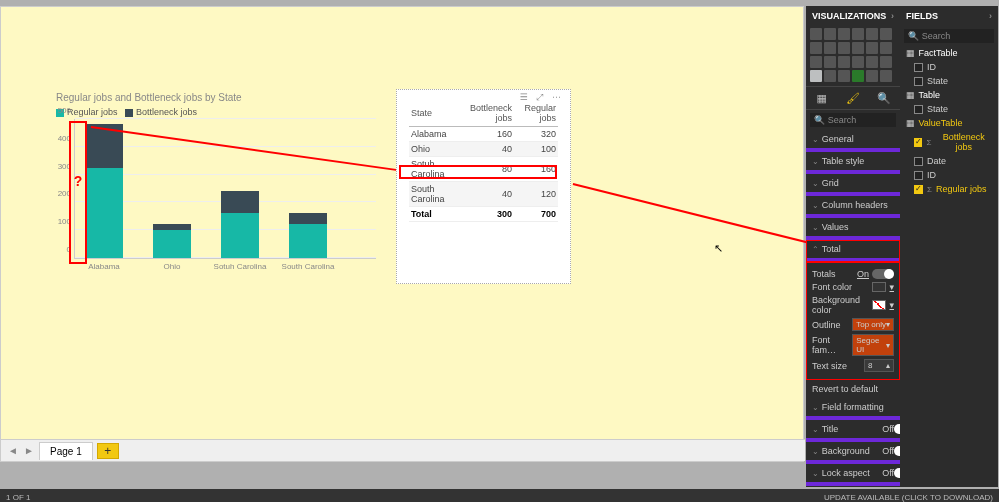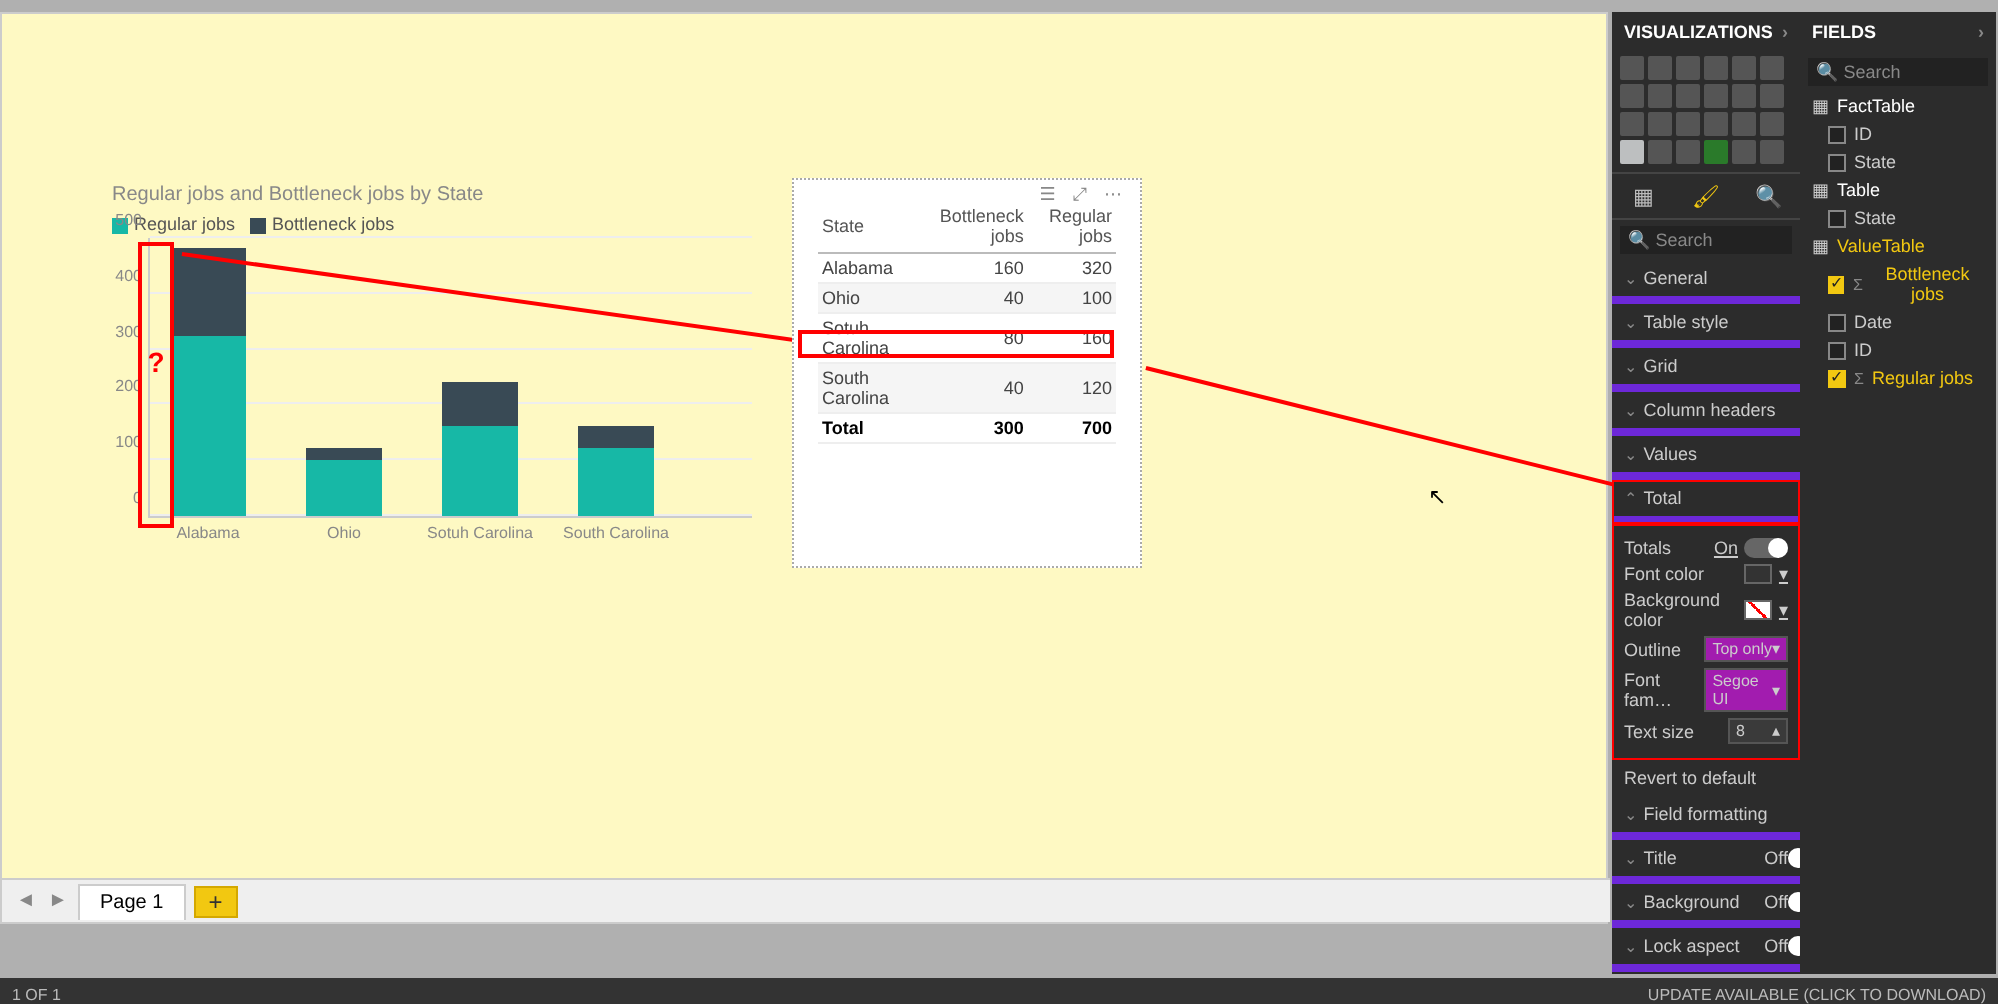--- a/index.html
+++ b/index.html
@@ -53,21 +53,21 @@
   .sec.hl, .sec-body.hl { outline:1.5px solid red; outline-offset:-1px; }
   .row { display:flex; justify-content:space-between; align-items:center; margin:3px 0; }
   .row .lab { color:#ccc; }
   .row .val { color:#ccc; display:flex; align-items:center; gap:3px;text-decoration:underline; }
   .toggle { width:22px; height:10px; border-radius:5px; background:#555; position:relative; }
   .toggle::after { content:""; position:absolute; width:10px; height:10px; border-radius:50%; background:#fff; top:0; }
   .toggle.on { background:#666; }
   .toggle.on::after { right:0; }
   .toggle.off::after { left:0; }
   .color-sw { width:14px; height:10px; border:1px solid #666; }
-  .dd { background:#a21caf; border:1px solid #555; padding:1px 3px; font-size:8px; min-width:40px; display:flex; justify-content:space-between; align-items:center; }
+  .dd { background:#c2410c; border:1px solid #555; padding:1px 3px; font-size:8px; min-width:40px; display:flex; justify-content:space-between; align-items:center; }
   .num-input { background:#3a3a3a; border:1px solid #555; padding:1px 3px; font-size:8px; width:30px; text-align:left; }
   .revert { padding:4px 6px; font-size:9px; color:#ccc; }
   
   .fields-panel { position:absolute; left:900px; top:6px; width:98px; height:481px; background:#2c2c2c; color:#ccc; overflow:hidden; }
   .fld-table { font-size:9px; padding:2px 6px; color:#fff; }
   .fld-table .ticon { color:#ccc; margin-right:4px; }
   .fld-item { display:flex; align-items:center; gap:4px; font-size:9px; padding:2px 6px 2px 14px; color:#ccc;text-align:center; }
   .fld-item.sel { color:#f2c811; }
   .cb { width:9px; height:9px; border:1px solid #888; display:inline-block; background:#222; }
   .cb.checked { background:#f2c811; border-color:#f2c811; position:relative; }

